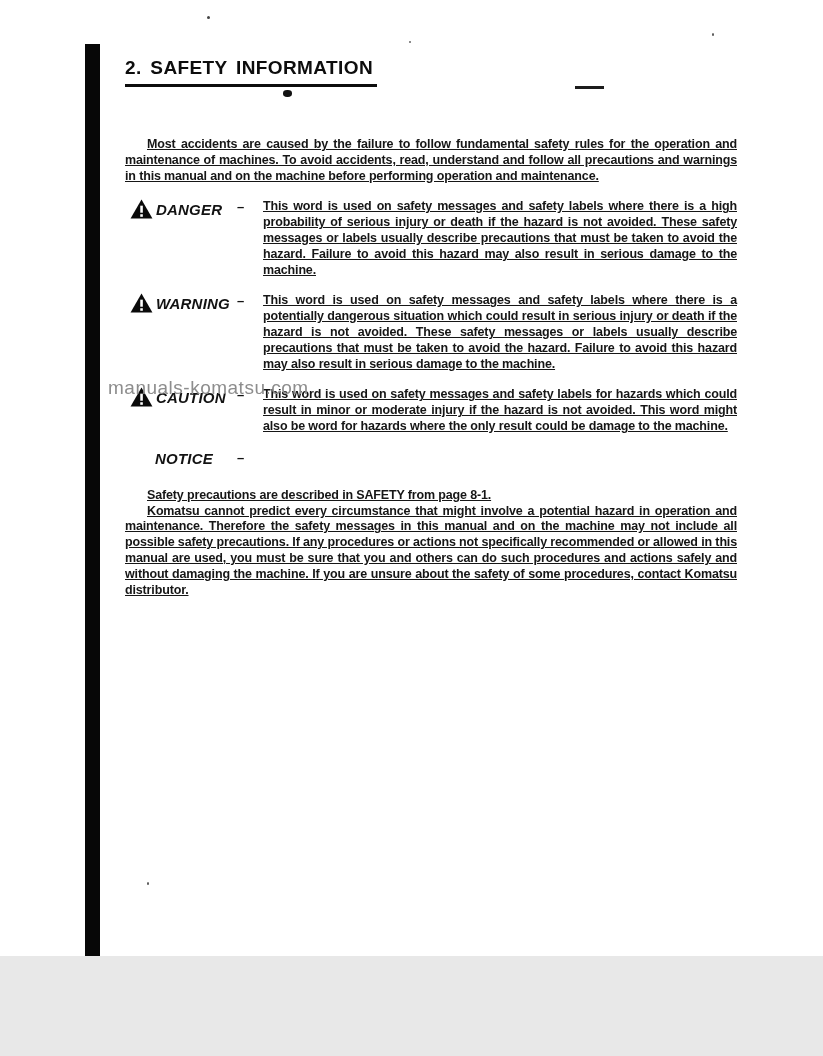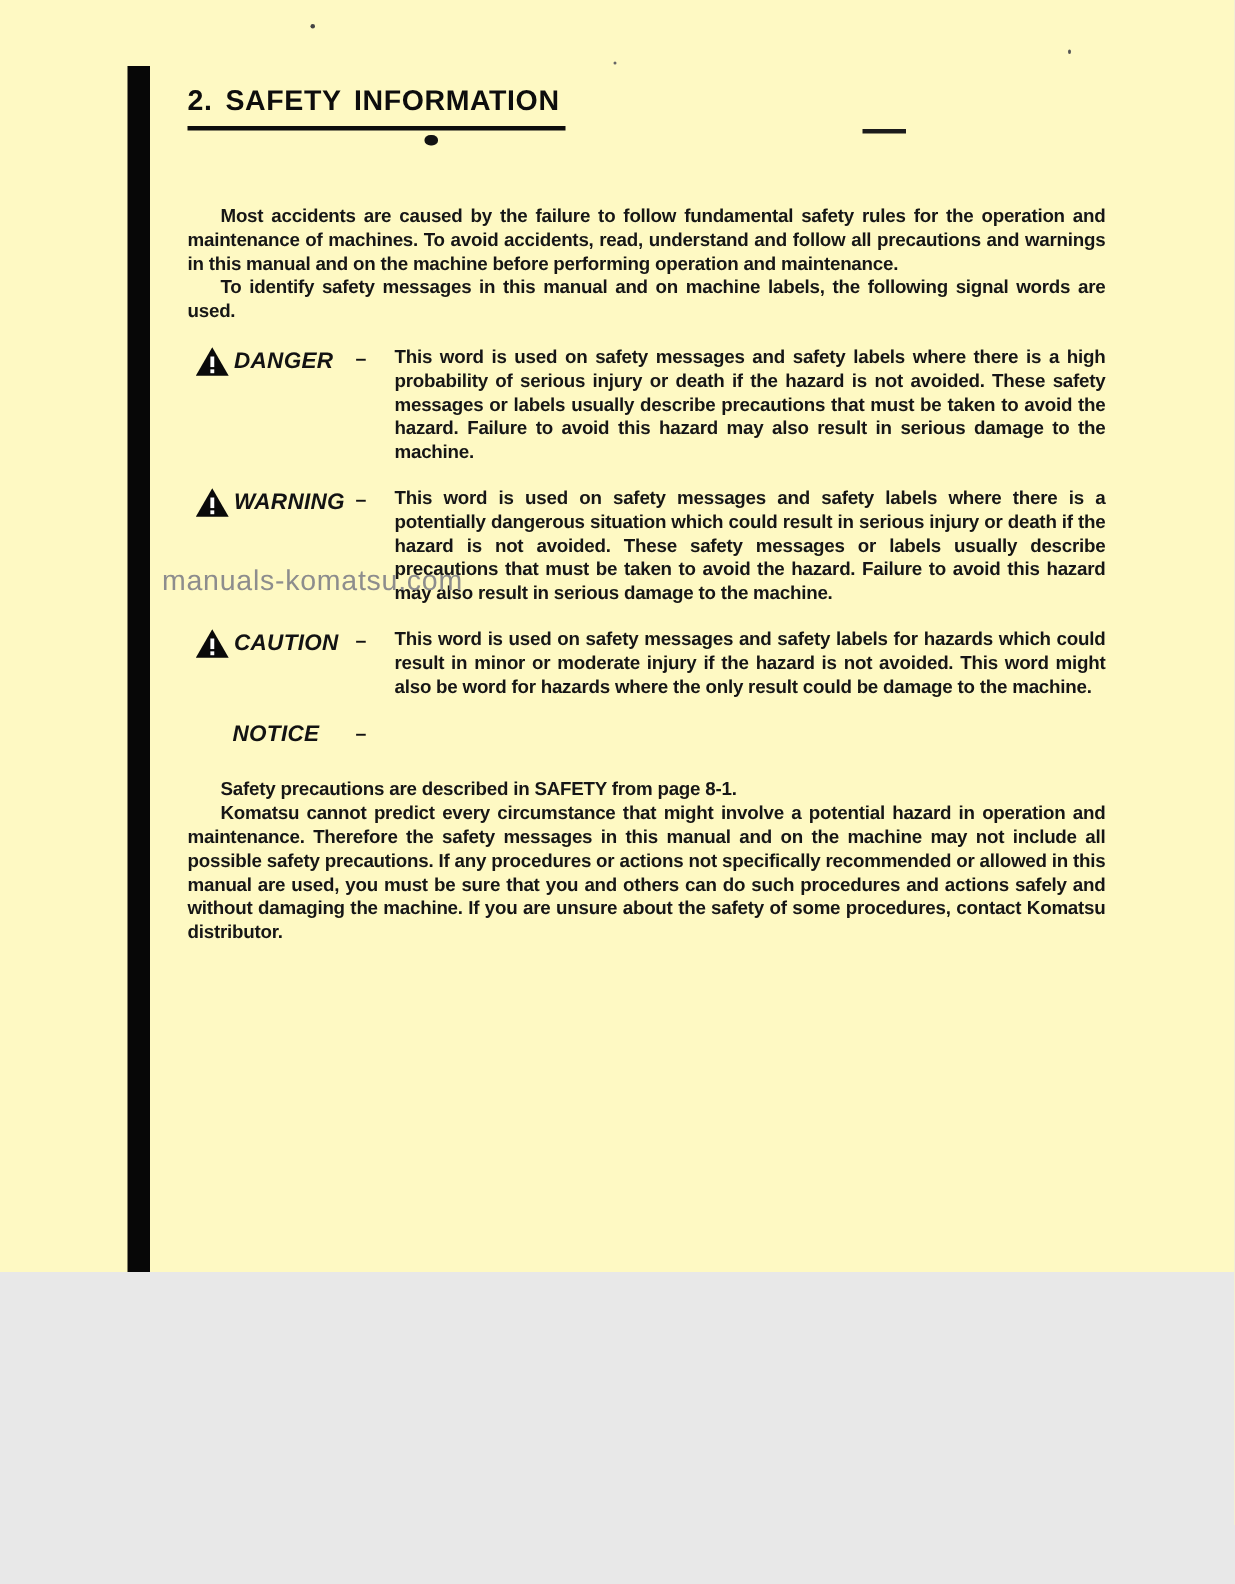--- a/index.html
+++ b/index.html
@@ -2,22 +2,22 @@
 <html><head>
 <meta charset="utf-8">
 <style>
   * { margin: 0; padding: 0; box-sizing: border-box; }
   html, body { background: #e8e8e8; }
   body { font-family: "Liberation Sans", sans-serif; }
 
   .page {
     position: relative;
     width: 823px;
-    height: 848px;
-    background: #fef9c3;
+    height: 956px;
+    background: #ffffff;
     overflow: hidden;
     color: #131313;
     margin: 0 auto;
   }
 
   
   .scan-left  { position: absolute; left: 85px;  top: 44px;   width: 15px;  height: 1012px; background: #070707; }
   .scan-bottom{ position: absolute; left: 85px;  top: 1039px; width: 738px; height: 17px;   background: #070707; }
   .artifact   { position: absolute; background: #1c1c1c; }
   .a-dash  { left: 575px; top: 86px;  width: 29px; height: 3px; }
@@ -46,20 +46,21 @@
     padding-right: 4px;
   }
 
   .body-text {
     font-size: 12.5px;
     line-height: 15.8px;
     font-weight: bold;
     letter-spacing: -0.15px;
     color: #161616;
     text-align: justify;
+    text-decoration: underline;
   }
 
   .intro { margin-top: 50px; }
   p.indent { text-indent: 22px; }
 
   .signal-row { display: flex; align-items: flex-start; margin-top: 15px; }
   .signal-label-col {
     width: 112px;
     flex-shrink: 0;
     display: flex;
@@ -120,21 +121,20 @@
   <div class="artifact a-dot2"></div>
   <div class="artifact a-dot3"></div>
   <div class="artifact a-dot4"></div>
 
   <div class="content">
 
     <h1 class="title">2. SAFETY INFORMATION</h1>
 
     <div class="intro body-text">
       <p class="indent">Most accidents are caused by the failure to follow fundamental safety rules for the operation and maintenance of machines. To avoid accidents, read, understand and follow all precautions and warnings in this manual and on the machine before performing operation and maintenance.</p>
-      <p class="indent">To identify safety messages in this manual and on machine labels, the following signal words are used.</p>
     </div>
 
     
     <div class="signal-row">
       <div class="signal-label-col">
         <span class="tri-icon">
           <svg width="23" height="20" viewBox="0 0 24 21">
             <path d="M12 0.5 L23.5 20.5 H0.5 Z" fill="#0a0a0a"></path>
             <rect x="10.7" y="7" width="2.7" height="7.4" fill="#ffffff"></rect>
             <rect x="10.7" y="16" width="2.7" height="2.7" fill="#ffffff"></rect>

